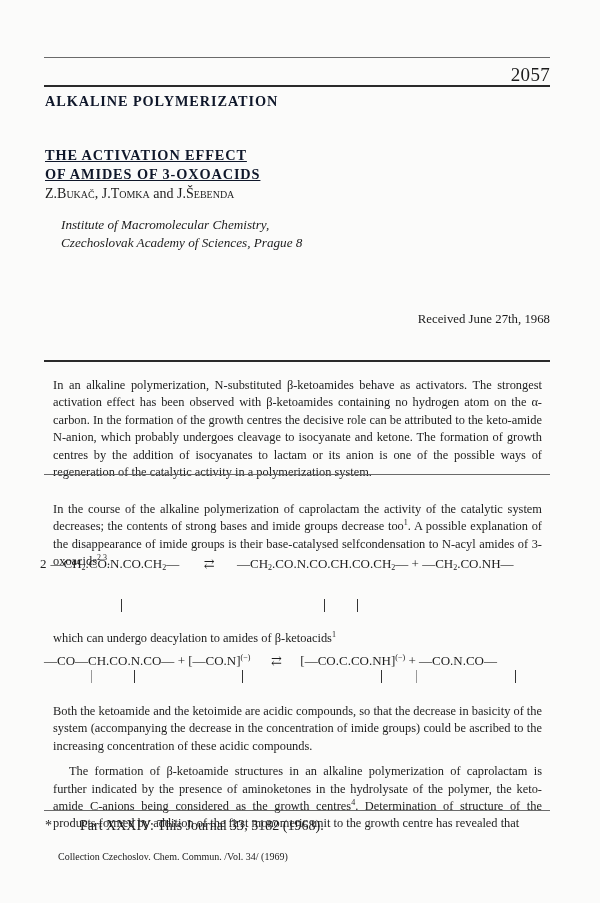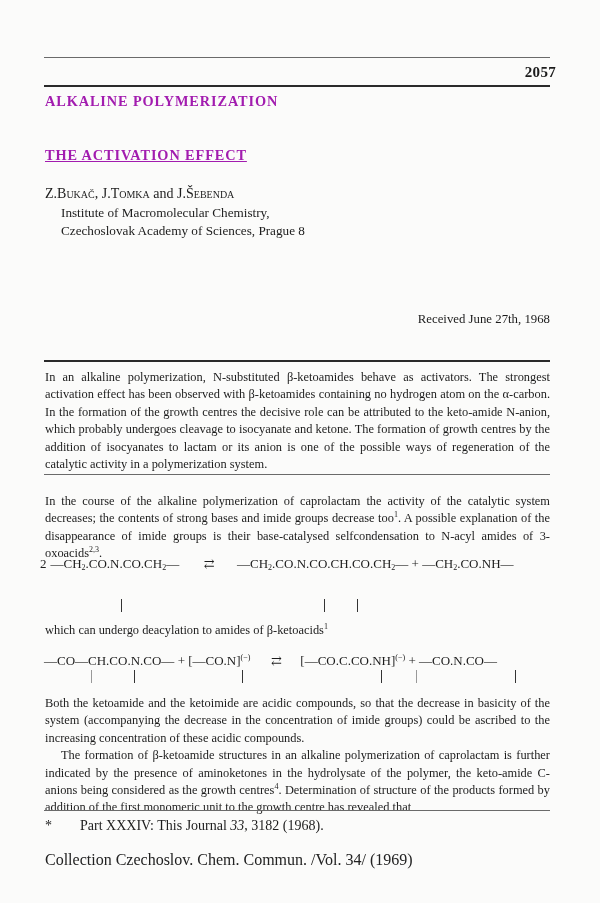--- a/index.html
+++ b/index.html
@@ -6,53 +6,54 @@
   body {
     width:600px; height:903px; position:relative; overflow:hidden;
     background:#fbfbfa;
     font-family:"Liberation Serif","DejaVu Serif",serif;
     color:#1c1c1c;
   }
   .abs { position:absolute; }
   .rule { position:absolute; left:44px; width:506px; background:#2a2a2a; }
   .rule-thin { height:1px; background:#6a6a6a; }
   .rule-thick { height:1.5px; }
-  .pagenum { right:44px; top:64px; font-weight:bold; font-size:15px; letter-spacing:0.3px; }
-  .title { left:45px; font-weight:bold; font-size:14.3px; letter-spacing:0.9px; line-height:18.5px; color:#a21caf; }
+  .pagenum { right:50px; top:64px; font-weight:normal; font-size:19px; letter-spacing:0.3px; }
+  .title { left:45px; font-weight:bold; font-size:14.3px; letter-spacing:0.9px; line-height:18.5px; color:#0f172a; }
   .authors { left:45px; top:186px; font-size:14px; }
   .sc { font-variant:small-caps;text-align:center; }
-  .affil { left:61px; top:204px; font-size:13.2px; line-height:17.5px; }
+  .affil { left:61px; top:216px; font-style:italic; font-size:13.2px; line-height:17.5px; }
   .received { right:50px; top:312px; font-size:12.8px; }
   .para {
     left:45px; width:505px; font-size:12.4px; line-height:17.4px; text-align:justify;
     text-align-last:left;
   }
-  .para p { margin:0; }
+  .para p { margin:8px; }
   .indent { text-indent:16px; }
   sup { font-size:8px; line-height:0; vertical-align:5px; }
   sub { font-size:8px; line-height:0; vertical-align:-2px; }
   .eq { font-size:13px; white-space:nowrap; }
   .bond { position:absolute; width:1px; height:13px; background:#333; }
   .footnote { left:45px; top:818px; font-size:14px; }
   .footnote .star { display:inline-block; width:35px; }
-  .journal { left:45px; top:851px; font-size:16px; color:#222; }
+  .journal { left:58px; top:851px; font-size:10px; color:#222; }
   .arrow { display:inline-block; font-size:13px; letter-spacing:-2px; }
 </style>
 </head>
 <body>
 
 <div class="rule rule-thin" style="top:57px;"></div>
 <div class="abs pagenum">2057</div>
 <div class="rule rule-thick" style="top:85px;"></div>
 
 <div class="abs title" style="top:92px;">
   <div>ALKALINE POLYMERIZATION</div>
 </div>
 <div class="abs title" style="top:146px;text-decoration:underline;">
   <div>THE ACTIVATION EFFECT</div>
+  <div>OF AMIDES OF 3-OXOACIDS</div>
 </div>
 
 <div class="abs authors">
   <span>Z.</span><span class="sc">Bukač</span><span>, </span><span>J.</span><span class="sc">Tomka</span><span> and </span><span>J.</span><span class="sc">Šebenda</span>
 </div>
 
 <div class="abs affil">
   <div>Institute of Macromolecular Chemistry,</div>
   <div>Czechoslovak Academy of Sciences, Prague 8</div>
 </div>

